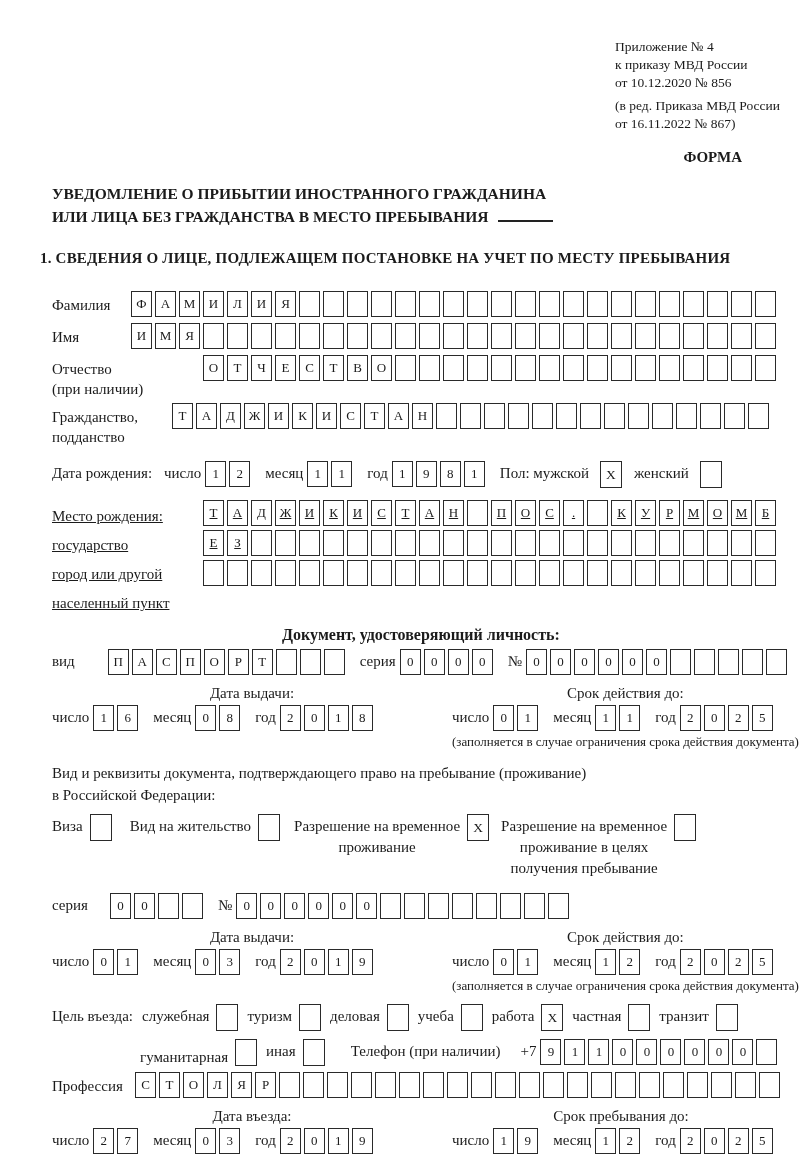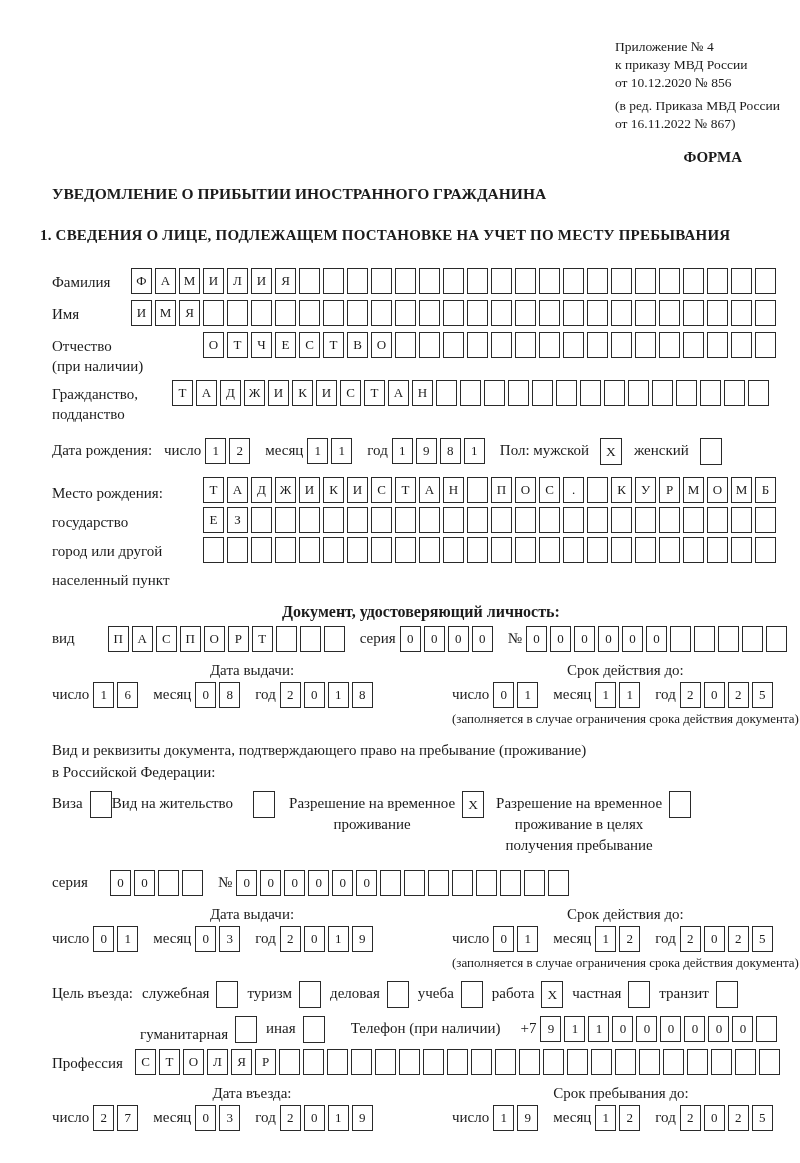--- a/index.html
+++ b/index.html
@@ -41,48 +41,49 @@
   .dhead{text-align:center;margin-bottom:3px;}
   .dline{display:flex;align-items:flex-start;}
   .dnote-wrap{display:flex;justify-content:flex-end;margin-top:3px;}
   .dnote{flex:0 0 auto;white-space:nowrap;font-size:13px;}
   .doc-heading{text-align:center;font-weight:bold;font-size:16px;margin-top:8px;margin-bottom:5px;}
   .intro{margin-top:12px;line-height:22px;}
   .opt-row{display:flex;align-items:flex-start;margin-top:8px;}
   .opt{display:flex;align-items:flex-start;}
   .opt-label{padding-top:4px;}
   .opt-lines{display:flex;flex-direction:column;text-align:center;line-height:21px;padding-top:2px;}
-  .ml18{gap:13px;} .ml14{margin-left:14px;} .ml12{margin-left:12px;}
+  .ml18{margin-left:18px;} .ml14{margin-left:14px;} .ml12{margin-left:12px;}
   .purpose-row{display:flex;align-items:flex-start;margin-top:10px;}
   .purpose-row .pitem{display:flex;align-items:flex-start;margin-left:9px;font-family:Liberation Serif, serif;}
   .purpose-row .pitem:first-of-type{margin-left:4px;}
   .purpose2{margin-left:88px;margin-top:8px;}
   .w79{width:79px;} .w108{width:112px;} .w151{width:151px;} .w120{width:120px;}
   .w56{width:56px;} .w83{width:83px;}
-  .mt6{margin-top:6px;} .mt4{margin-top:4px;} .mt12{margin-top:12px;} .mt14{margin-top:14px;} .mt24{margin-top:24px;}
+  .mt6{margin-top:6px;} .mt4{margin-top:4px;} .mt12{margin-top:12px;text-decoration:underline;} .mt14{margin-top:14px;} .mt24{margin-top:24px;}
 </style>
 </head>
 <body>
 
 <div class="page">
 
   <div class="hdr-block">
     <div>Приложение № 4</div>
     <div>к приказу МВД России</div>
     <div>от 10.12.2020 № 856</div>
     <div class="grp2">
       <div>(в ред. Приказа МВД России</div>
       <div>от 16.11.2022 № 867)</div>
     </div>
   </div>
 
   <div class="forma">ФОРМА</div>
 
   <div class="title">
     <div>УВЕДОМЛЕНИЕ О ПРИБЫТИИ ИНОСТРАННОГО ГРАЖДАНИНА</div>
+    <div><span>ИЛИ ЛИЦА БЕЗ ГРАЖДАНСТВА В МЕСТО ПРЕБЫВАНИЯ</span><span class="title-blank"></span></div>
   </div>
 
   <div class="sec-heading">1. СВЕДЕНИЯ О ЛИЦЕ, ПОДЛЕЖАЩЕМ ПОСТАНОВКЕ НА УЧЕТ ПО МЕСТУ ПРЕБЫВАНИЯ</div>
 
   <div class="frow mt24">
     <div class="lbl w79">Фамилия</div>
     <div class="cells">
         <span class="cell">Ф</span>
         <span class="cell">А</span>
         <span class="cell">М</span>

